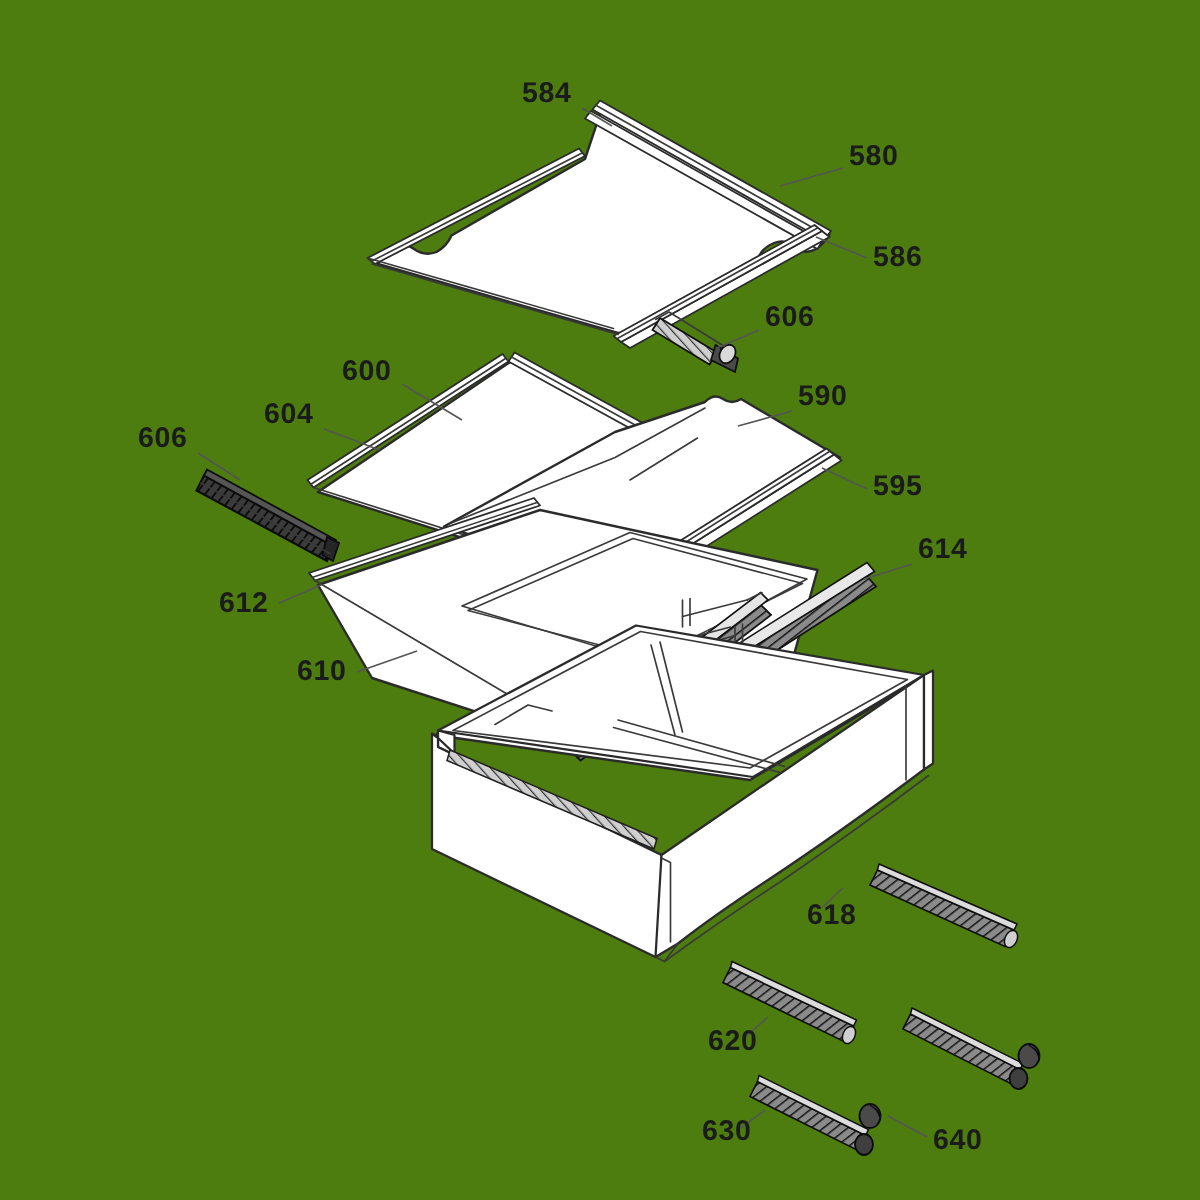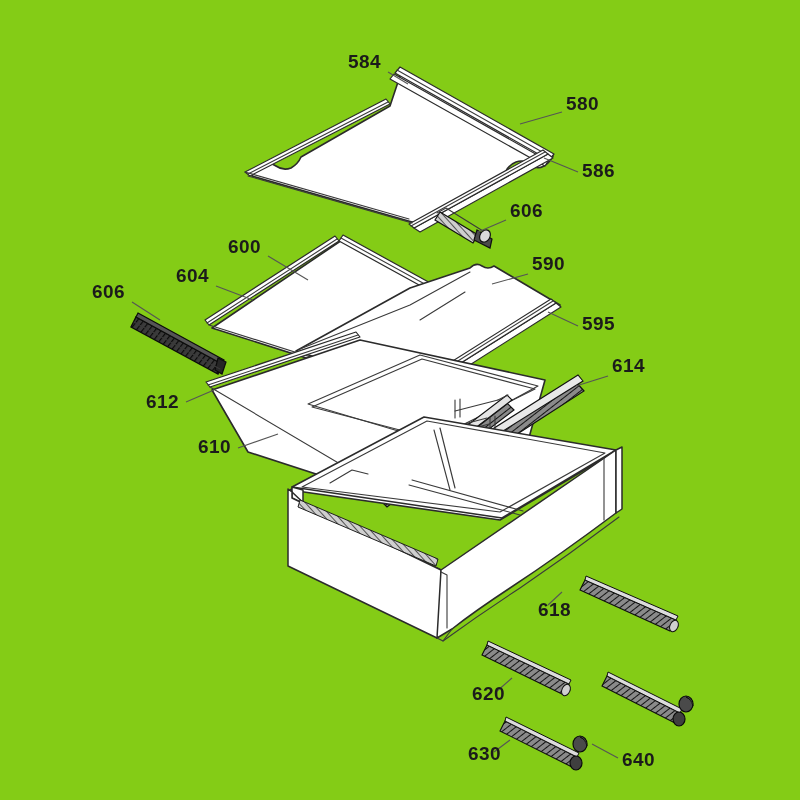--- a/index.html
+++ b/index.html
@@ -10,21 +10,21 @@
   body {
     width: 800px;
     height: 800px;
     overflow: hidden;
     font-family: "Liberation Sans", sans-serif;
   }
   #diagram-root {
     position: relative;
     width: 800px;
     height: 800px;
-    background: #84cc16;
+    background: #4d7c0f;
   }
   svg#parts-svg {
     display: block;
     width: 800px;
     height: 800px;
   }
   .callout-label {
     font-family: "Liberation Sans", sans-serif;
     font-size: 19px;
     font-weight: bold;

